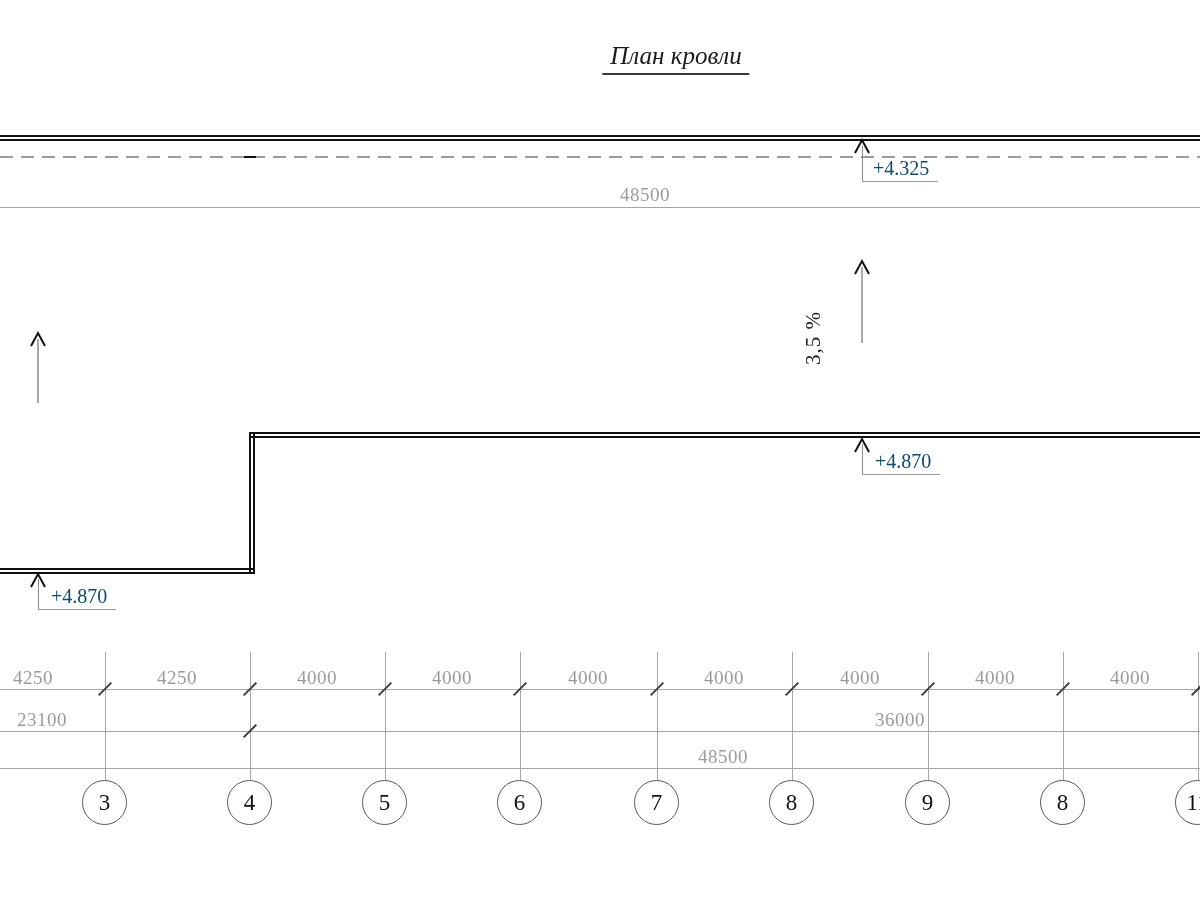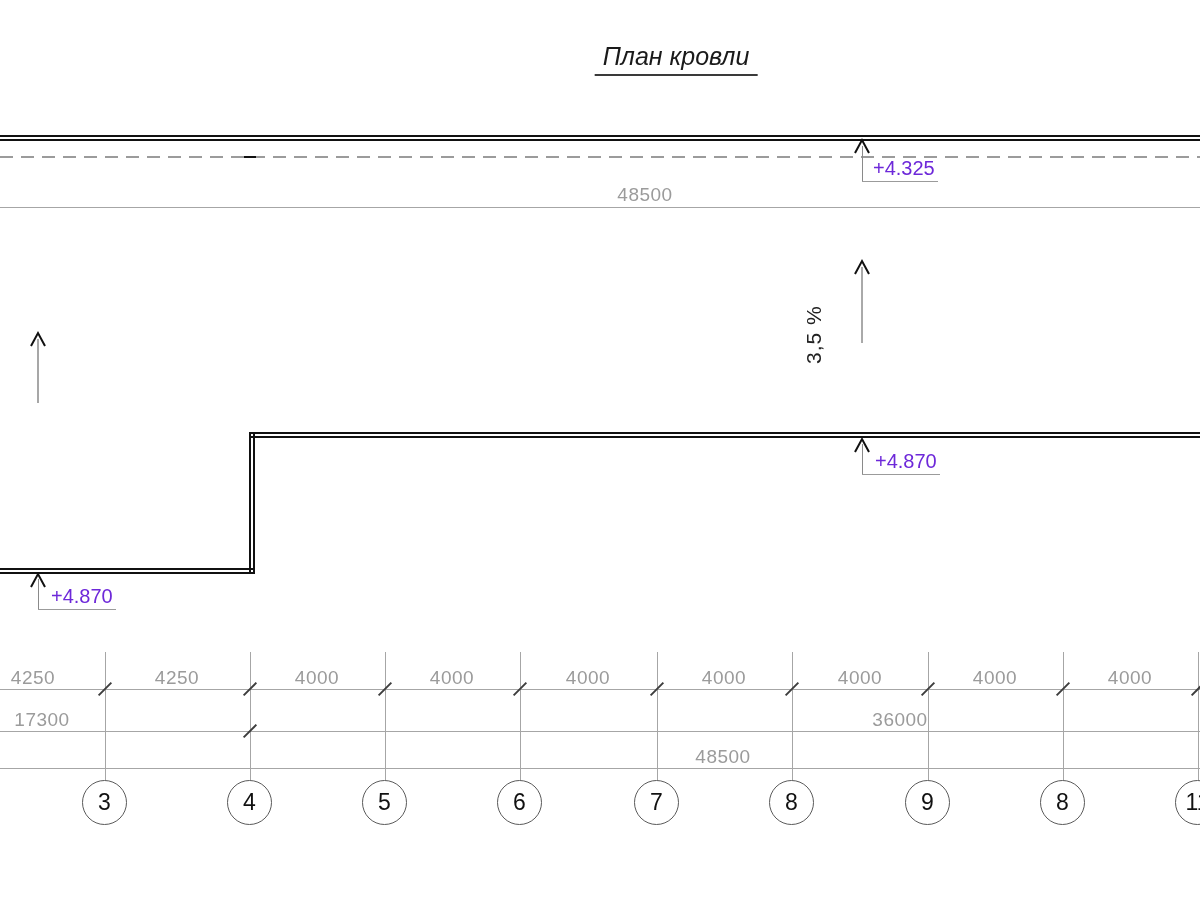--- a/index.html
+++ b/index.html
@@ -1,18 +1,18 @@
 <!DOCTYPE html>
 <html><head>
 <meta charset="utf-8">
 <style>
   html,body{margin:0;padding:0;background:#fff;}
   #sheet{
     position:relative;width:1200px;height:900px;background:#ffffff;
-    overflow:hidden;font-family:Liberation Sans, sans-serif;
+    overflow:hidden;font-family:Liberation Serif, serif;
   }
   
   .title{
     position:absolute;top:42px;left:676px;transform:translateX(-50%);
     font-style:italic;font-size:25px;color:#1a1a1a;
     border-bottom:2px solid #3a3a3a;padding:0 8px 3px 8px;white-space:nowrap;
   }
   
   .hline{position:absolute;height:1px;background:#a6a6a6;}
   .vline{position:absolute;width:1px;background:#a6a6a6;}
@@ -22,21 +22,21 @@
     background:repeating-linear-gradient(90deg,#9b9b9b 0 13px,transparent 13px 21px);
   }
   
   .dblH{position:absolute;height:6px;border-top:2px solid #111;border-bottom:2px solid #111;box-sizing:border-box;}
   .dblV{position:absolute;width:6px;border-left:2px solid #111;border-right:2px solid #111;box-sizing:border-box;}
   
   .dimtxt{
     position:absolute;color:#9b9b9b;font-size:19px;white-space:nowrap;
     transform:translateX(-50%);letter-spacing:0.5px;
   }
-  .elevtxt{position:absolute;color:#6d28d9;font-size:20px;white-space:nowrap;}
+  .elevtxt{position:absolute;color:#0c4a6e;font-size:20px;white-space:nowrap;}
   .stem{position:absolute;width:1px;background:#8a8a8a;}
   .uline{position:absolute;height:1px;background:#9b9b9b;}
   .slash{position:absolute;width:18px;height:2px;background:#3c3c3c;transform:rotate(-45deg);transform-origin:center;}
   .slopetxt{
     position:absolute;color:#222;font-size:21px;white-space:nowrap;
     transform:rotate(-90deg);transform-origin:left bottom;letter-spacing:1px;
   }
   .bubble{
     position:absolute;width:45px;height:45px;border:1px solid #5a5a5a;border-radius:50%;
     background:#fff;box-sizing:border-box;display:flex;align-items:center;justify-content:center;
@@ -126,21 +126,21 @@
   <div class="dimtxt" style="left:33px;top:667px;">4250</div>
   <div class="dimtxt" style="left:177px;top:667px;">4250</div>
   <div class="dimtxt" style="left:317px;top:667px;">4000</div>
   <div class="dimtxt" style="left:452px;top:667px;">4000</div>
   <div class="dimtxt" style="left:588px;top:667px;">4000</div>
   <div class="dimtxt" style="left:724px;top:667px;">4000</div>
   <div class="dimtxt" style="left:860px;top:667px;">4000</div>
   <div class="dimtxt" style="left:995px;top:667px;">4000</div>
   <div class="dimtxt" style="left:1130px;top:667px;">4000</div>
 
-  <div class="dimtxt" style="left:42px;top:709px;">17300</div>
+  <div class="dimtxt" style="left:42px;top:709px;">23100</div>
   <div class="dimtxt" style="left:900px;top:709px;">36000</div>
 
   <div class="dimtxt" style="left:723px;top:746px;">48500</div>
 
   <div class="bubble" style="left:82px;top:780px;">
       <span>3</span>
     </div>
   <div class="bubble" style="left:227px;top:780px;">
       <span>4</span>
     </div>

